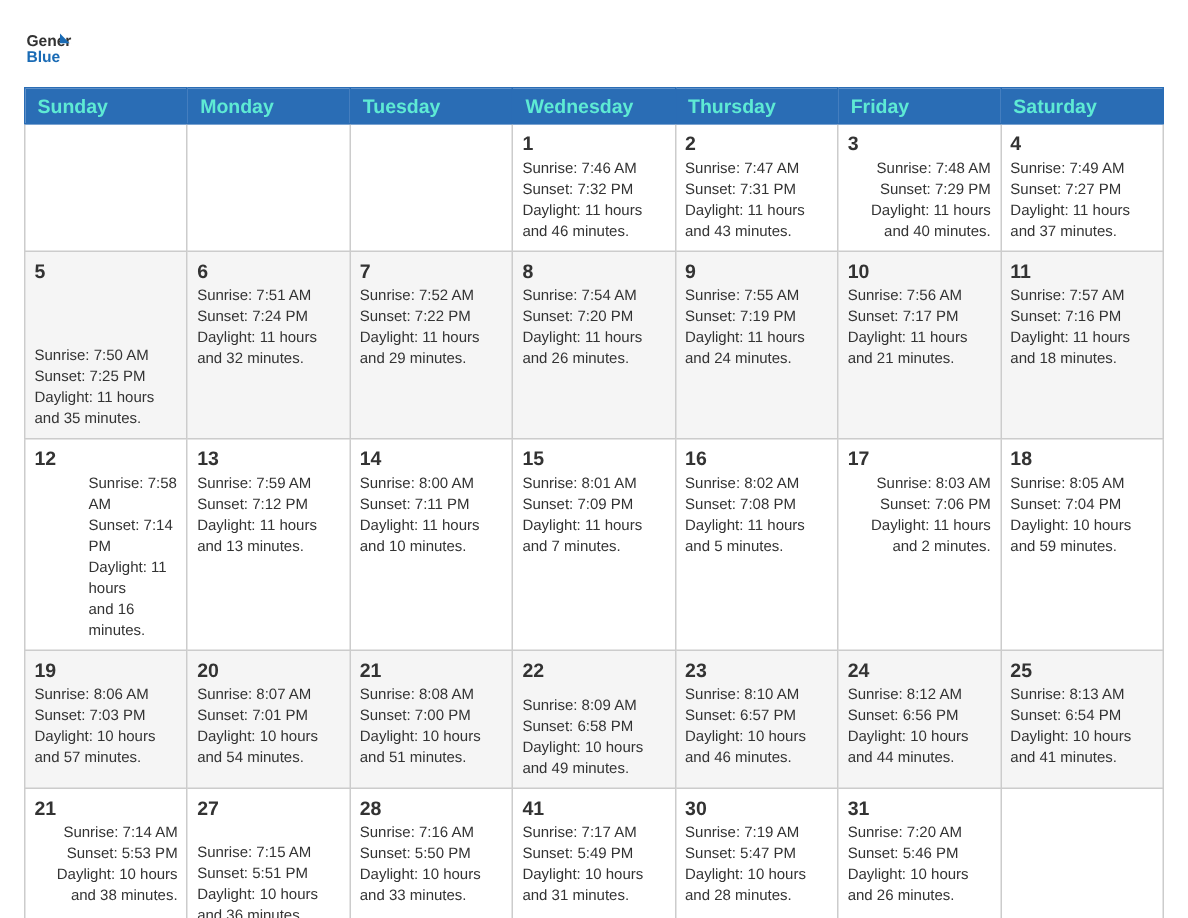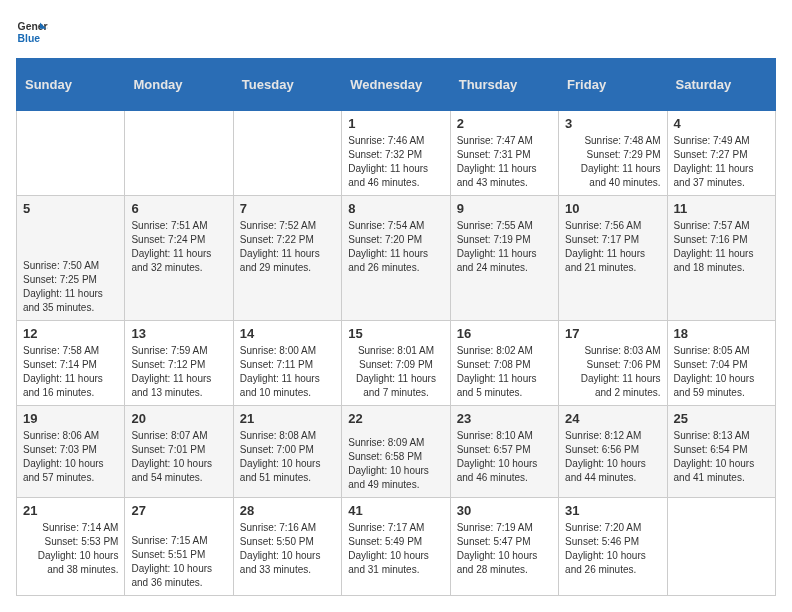--- a/index.html
+++ b/index.html
@@ -37,23 +37,23 @@
       font-size: 15px;
       color: #555;
     }
     .calendar {
       width: 100%;
       border-collapse: collapse;
       border: 1px solid #ccc;
     }
     .calendar th {
       background-color: #2a6db5;
-      color: #e5e5e5;
+      color: #5eead4;
       text-align: left;
-      padding: 18px 8px;
+      padding: 4px 8px;
       font-size: 13px;
       border: 1px solid #2a6db5;
     }
     .calendar td {
       border: 1px solid #ccc;
       vertical-align: top;
       padding: 5px 6px;
       width: calc(100% / 7);
       min-height: 80px;
       font-size: 11px;
@@ -185,42 +185,42 @@
           <span class="day-num">11</span>
           <div class="day-info" style="white-space: pre-line;">Sunrise: 7:57 AM
 Sunset: 7:16 PM
 Daylight: 11 hours
 and 18 minutes.</div>
         </td>
       </tr>
       <tr>
         <td>
           <span class="day-num">12</span>
-          <div class="day-info" style="white-space: pre-line;">Sunrise: 7:58 AM
+          <div class="day-info" style="white-space: pre-line; margin-left: 36px;">Sunrise: 7:58 AM
 Sunset: 7:14 PM
 Daylight: 11 hours
 and 16 minutes.</div>
         </td>
         <td>
           <span class="day-num">13</span>
           <div class="day-info" style="white-space: pre-line;">Sunrise: 7:59 AM
 Sunset: 7:12 PM
 Daylight: 11 hours
 and 13 minutes.</div>
         </td>
         <td>
           <span class="day-num">14</span>
           <div class="day-info" style="white-space: pre-line;">Sunrise: 8:00 AM
 Sunset: 7:11 PM
 Daylight: 11 hours
 and 10 minutes.</div>
         </td>
         <td>
           <span class="day-num">15</span>
-          <div class="day-info" style="white-space: pre-line; text-align: center;">Sunrise: 8:01 AM
+          <div class="day-info" style="white-space: pre-line;">Sunrise: 8:01 AM
 Sunset: 7:09 PM
 Daylight: 11 hours
 and 7 minutes.</div>
         </td>
         <td>
           <span class="day-num">16</span>
           <div class="day-info" style="white-space: pre-line;">Sunrise: 8:02 AM
 Sunset: 7:08 PM
 Daylight: 11 hours
 and 5 minutes.</div>

